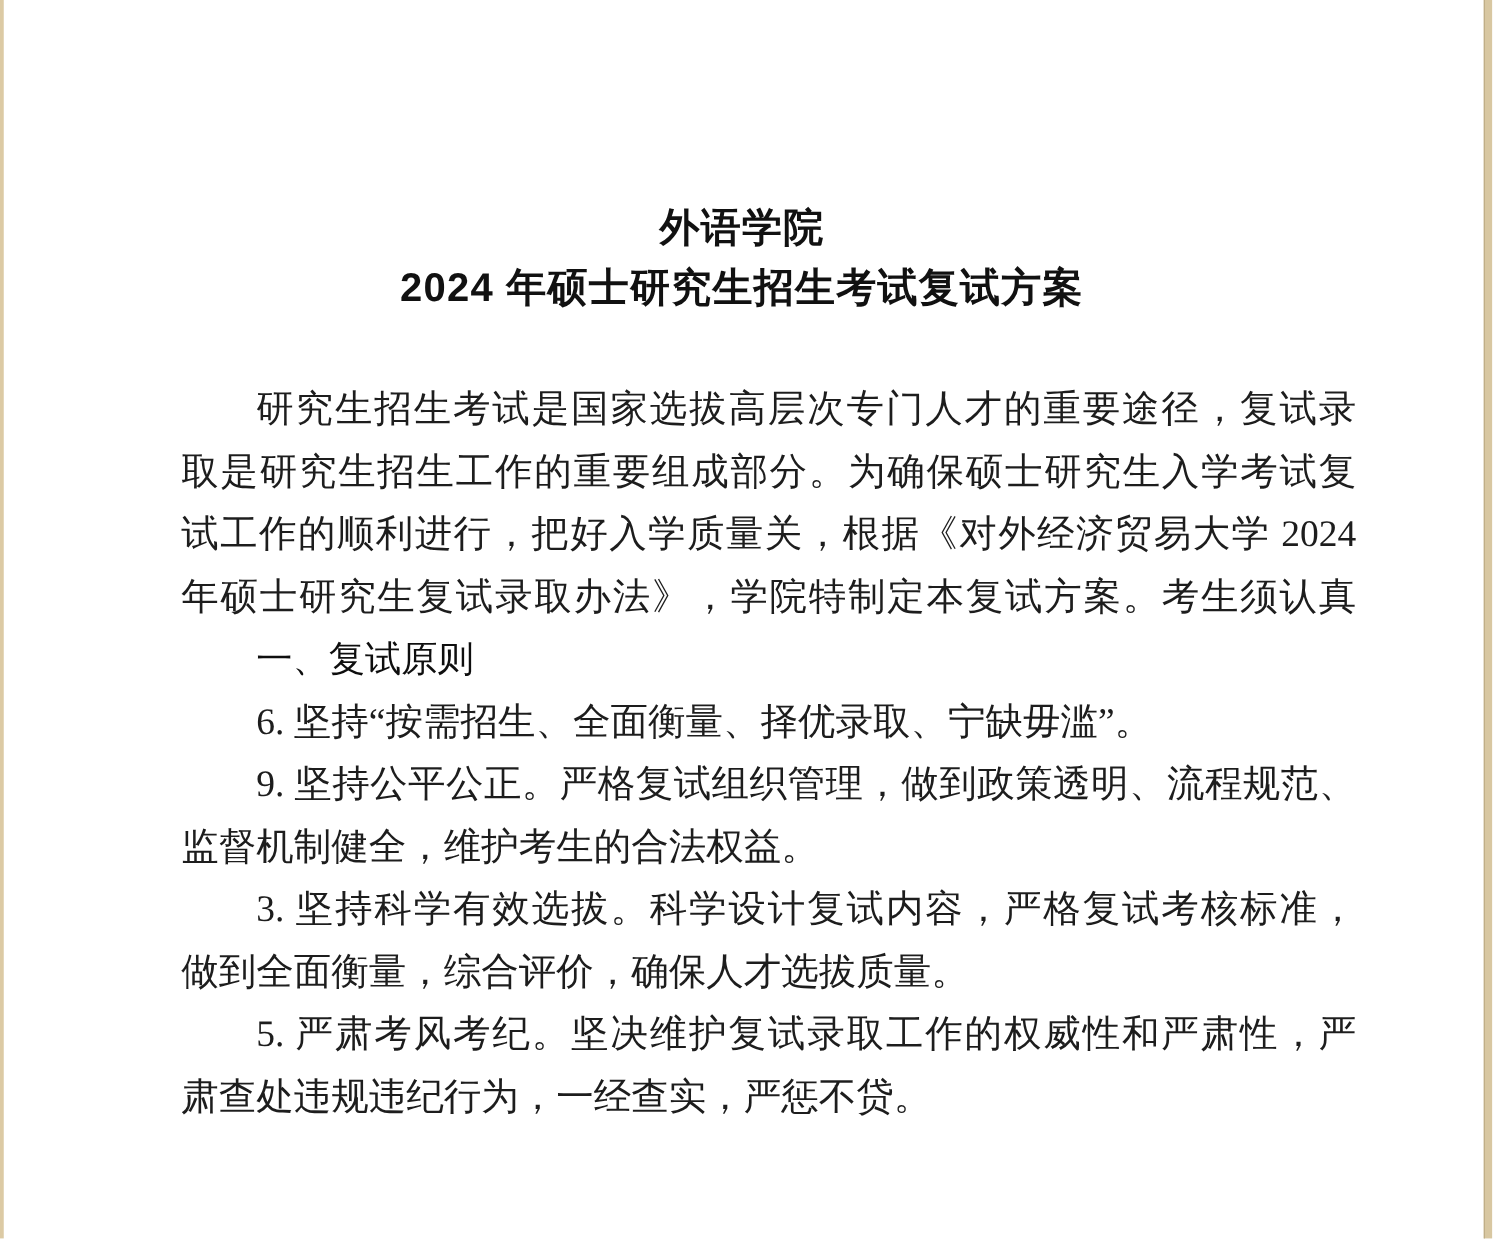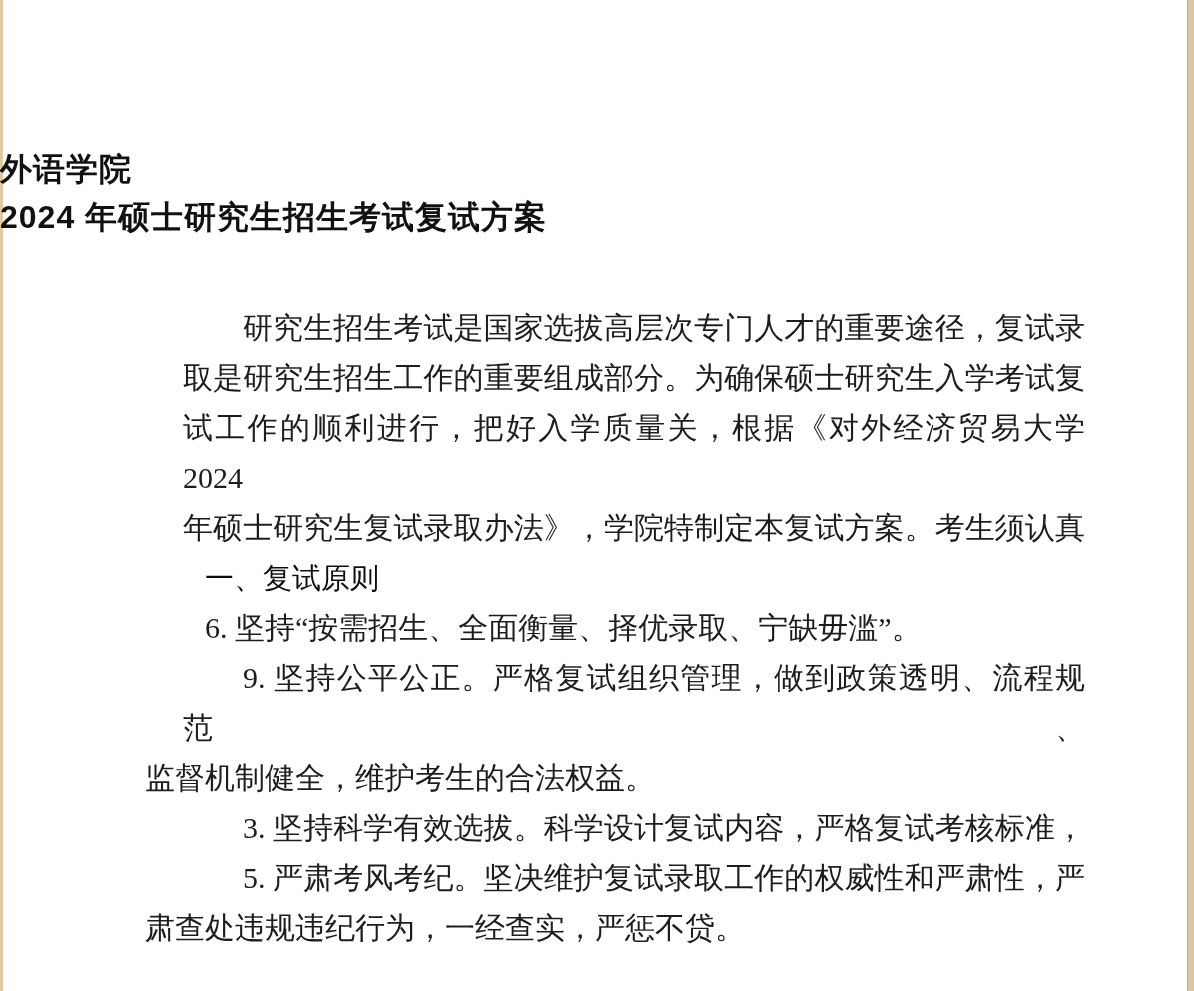--- a/index.html
+++ b/index.html
@@ -23,23 +23,24 @@
     background: #dccaa4;
   }
   .page-edge.right {
     right: 0;
     width: 7px;
     background: #d8c7a1;
     border-left: 1px solid #c0ae87;
   }
   .title-block {
     position: absolute;
-    top: 145px;
+    top: 158px;
     left: 0;
     right: 7px;
+    text-align: center;
   }
   .title-line {
     font-family: "Liberation Sans", sans-serif;
     font-weight: bold;
     font-size: 32px;
     line-height: 48px;
     color: #111111;
     letter-spacing: 1px;
   }
   .text-block {
@@ -50,21 +51,20 @@
   }
   .line {
     font-size: 30px;
     line-height: 50px;
     color: #1d1d1d;
     text-align: justify;
     text-align-last: left;
   }
   .line.full {
     text-align-last: justify;
-    margin-left: 38px;
   }
   .line.indent {
     text-indent: 60px;
   }
   .line.heading {
     font-family: "Liberation Sans", sans-serif;
     font-weight: normal;
     font-size: 29px;
     color: #0e0e0e;
   }
@@ -88,18 +88,19 @@
     <div class="line full">取是研究生招生工作的重要组成部分。为确保硕士研究生入学考试复</div>
     <div class="line full">试工作的顺利进行，把好入学质量关，根据《对外经济贸易大学 2024</div>
     <div class="line full">年硕士研究生复试录取办法》，学院特制定本复试方案。考生须认真</div>
 
     <div class="line indent heading">一、复试原则</div>
 
     <div class="line indent">6. 坚持“按需招生、全面衡量、择优录取、宁缺毋滥”。</div>
     <div class="line indent full">9. 坚持公平公正。严格复试组织管理，做到政策透明、流程规范、</div>
     <div class="line">监督机制健全，维护考生的合法权益。</div>
     <div class="line indent full">3. 坚持科学有效选拔。科学设计复试内容，严格复试考核标准，</div>
+    <div class="line">做到全面衡量，综合评价，确保人才选拔质量。</div>
     <div class="line indent full">5. 严肃考风考纪。坚决维护复试录取工作的权威性和严肃性，严</div>
     <div class="line">肃查处违规违纪行为，一经查实，严惩不贷。</div>
 
   </div>
 
 </div>
 
 </body></html>

